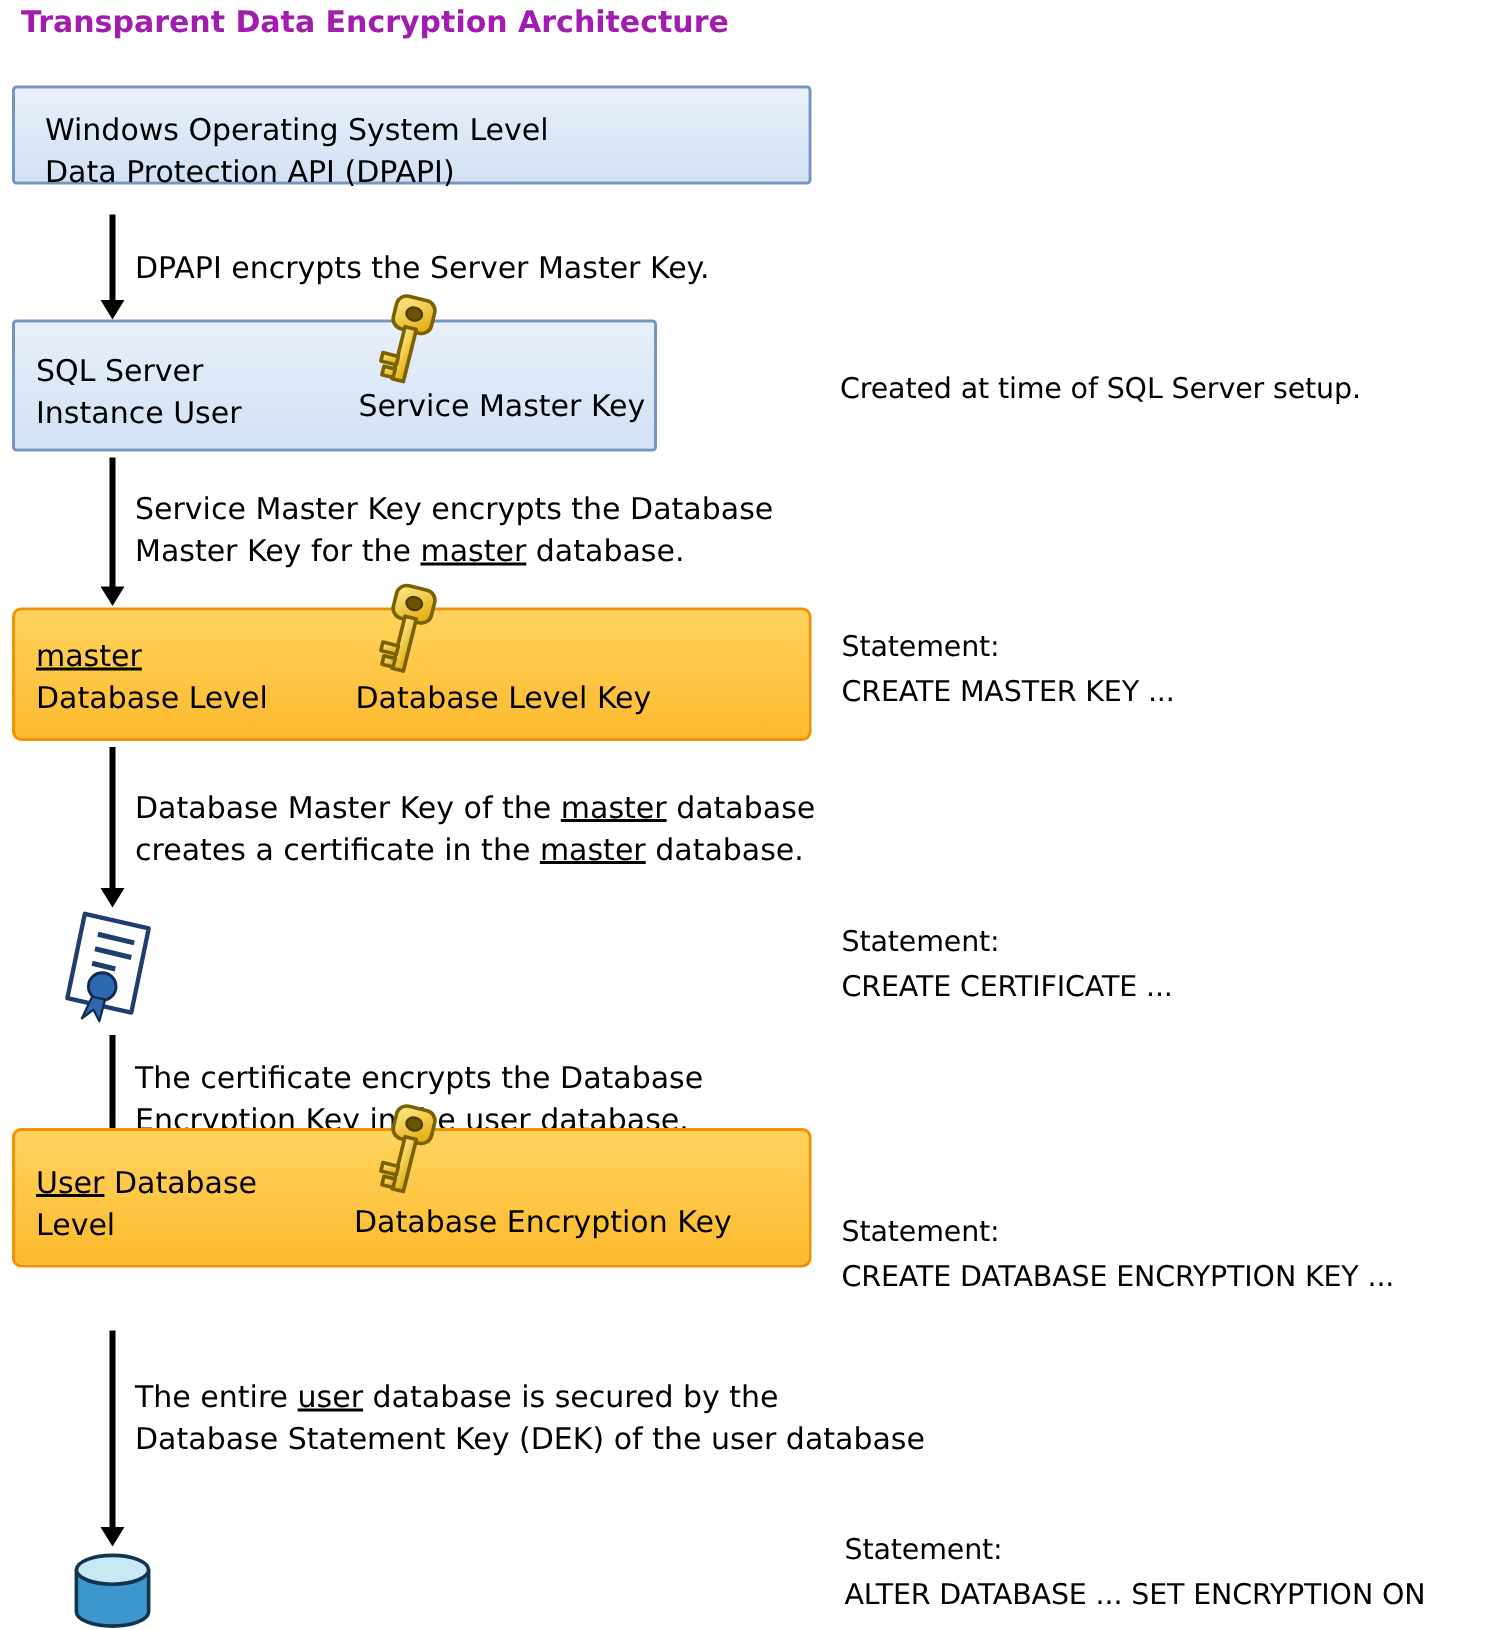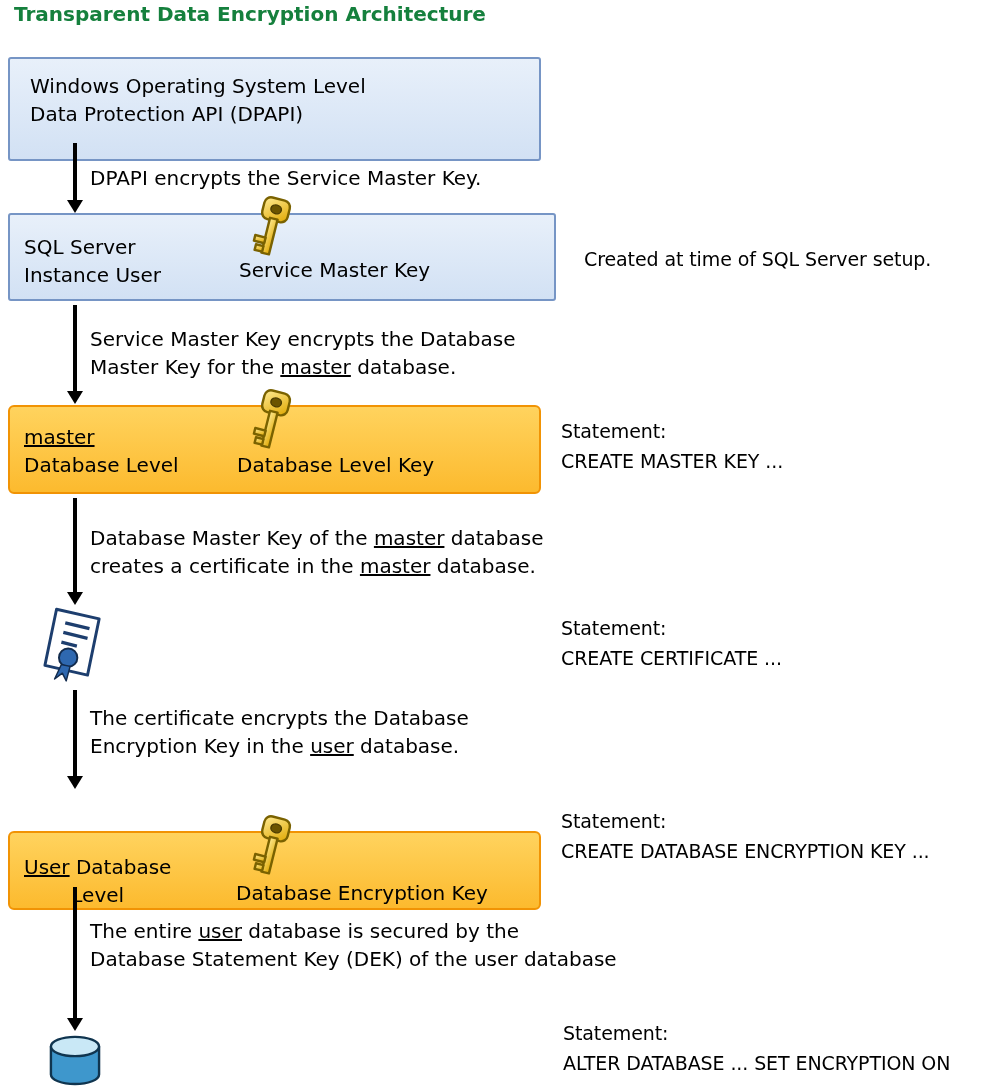--- a/index.html
+++ b/index.html
@@ -1,19 +1,19 @@
 <!DOCTYPE html>
 <html><head>
 <meta charset="utf-8">
 <style>
   * { box-sizing: border-box; }
   html, body { margin: 0; padding: 0; background: #ffffff; }
   body { font-family: "DejaVu Sans", "Liberation Sans", sans-serif; color: #000; }
   .canvas { position: relative; width: 1008px; height: 1086px; background: #fff; overflow: hidden; }
-  .title { position: absolute; left: 14px; top: 2px; font-size: 20px; font-weight: bold; color: #15803d; }
+  .title { position: absolute; left: 14px; top: 2px; font-size: 20px; font-weight: bold; color: #a21caf; }
   .box { position: absolute; border: 2px solid; }
   .box.blue { background: linear-gradient(180deg, #e8f0fa, #d2e1f4); border-color: #7695c5; border-radius: 3px; }
   .box.orange { background: linear-gradient(180deg, #ffd35e, #fcba2e); border-color: #f19304; border-radius: 6px; }
   .box-text { position: absolute; font-size: 20px; line-height: 28px; white-space: nowrap; }
   .key-label { position: absolute; font-size: 20px; white-space: nowrap; }
   .flow-label { position: absolute; font-size: 20px; line-height: 28px; white-space: nowrap; }
   .note { position: absolute; font-size: 19px; line-height: 30px; white-space: nowrap; letter-spacing: -0.1px; }
   .u { text-decoration: underline; margin-top: 28px; }
   .arrow-line { position: absolute; width: 4px; background: #000; }
   .arrow-head { position: absolute; width: 0; height: 0;
@@ -48,44 +48,44 @@
       <path d="M5 13 v29 a25 10 0 0 0 50 0 V13" fill="#3e97cc" stroke="#10354f" stroke-width="2.5"></path>
       <ellipse cx="30" cy="13" rx="25" ry="10" fill="#c9e8f6" stroke="#10354f" stroke-width="2.5"></ellipse>
     </g>
   </defs>
 </svg>
 
 <div class="canvas">
 
   <div class="title">Transparent Data Encryption Architecture</div>
 
-  <div class="box blue" style="left:8px;top:57px;width:533px;height:104px;">
+  <div class="box blue" style="left:8px;top:57px;width:533px;height:66px;">
     <div class="box-text" style="left:20px;top:13px;">
       <div>Windows Operating System Level</div>
       <div>Data Protection API (DPAPI)</div>
     </div>
   </div>
 
   <div class="arrow-line" style="left:73px;top:143px;height:58px;"></div>
   <div class="arrow-head" style="left:67px;top:200px;"></div>
   <div class="flow-label" style="left:90px;top:164px;">
-    <div>DPAPI encrypts the Service Master Key.</div>
+    <div>DPAPI encrypts the Server Master Key.</div>
   </div>
 
-  <div class="box blue" style="left:8px;top:213px;width:548px;height:88px;">
+  <div class="box blue" style="left:8px;top:213px;width:430px;height:88px;">
     <div class="box-text" style="left:14px;top:18px;">
       <div>SQL Server</div>
       <div>Instance User</div>
     </div>
     <svg class="icon" style="left:232px;top:-18px;" width="58" height="62" viewBox="0 0 60 64">
         <use href="#key-sym"></use>
       </svg>
     <div class="key-label" style="left:229px;top:43px;">Service Master Key</div>
   </div>
-  <div class="note" style="left:560px;top:244px;margin-left:24px;">Created at time of SQL Server setup.</div>
+  <div class="note" style="left:560px;top:244px;">Created at time of SQL Server setup.</div>
 
   <div class="arrow-line" style="left:73px;top:305px;height:87px;"></div>
   <div class="arrow-head" style="left:67px;top:391px;"></div>
   <div class="flow-label" style="left:90px;top:325px;">
     <div>Service Master Key encrypts the Database</div>
     <div><span>Master Key for the </span><span class="u">master</span><span> database.</span></div>
   </div>
 
   <div class="box orange" style="left:8px;top:405px;width:533px;height:89px;">
     <div class="box-text" style="left:14px;top:16px;">
@@ -117,21 +117,21 @@
     <div>CREATE CERTIFICATE ...</div>
   </div>
 
   <div class="arrow-line" style="left:73px;top:690px;height:87px;"></div>
   <div class="arrow-head" style="left:67px;top:776px;"></div>
   <div class="flow-label" style="left:90px;top:704px;">
     <div>The certificate encrypts the Database</div>
     <div><span>Encryption Key in the </span><span class="u">user</span><span> database.</span></div>
   </div>
 
-  <div class="box orange" style="left:8px;top:831px;width:533px;height:79px;text-align:center;">
+  <div class="box orange" style="left:8px;top:752px;width:533px;height:93px;">
     <div class="box-text" style="left:14px;top:20px;">
       <div><span class="u">User</span><span> Database</span></div>
       <div>Level</div>
     </div>
     <svg class="icon" style="left:232px;top:-17px;" width="58" height="62" viewBox="0 0 60 64">
         <use href="#key-sym"></use>
       </svg>
     <div class="key-label" style="left:226px;top:48px;">Database Encryption Key</div>
   </div>
   <div class="note" style="left:561px;top:806px;">

